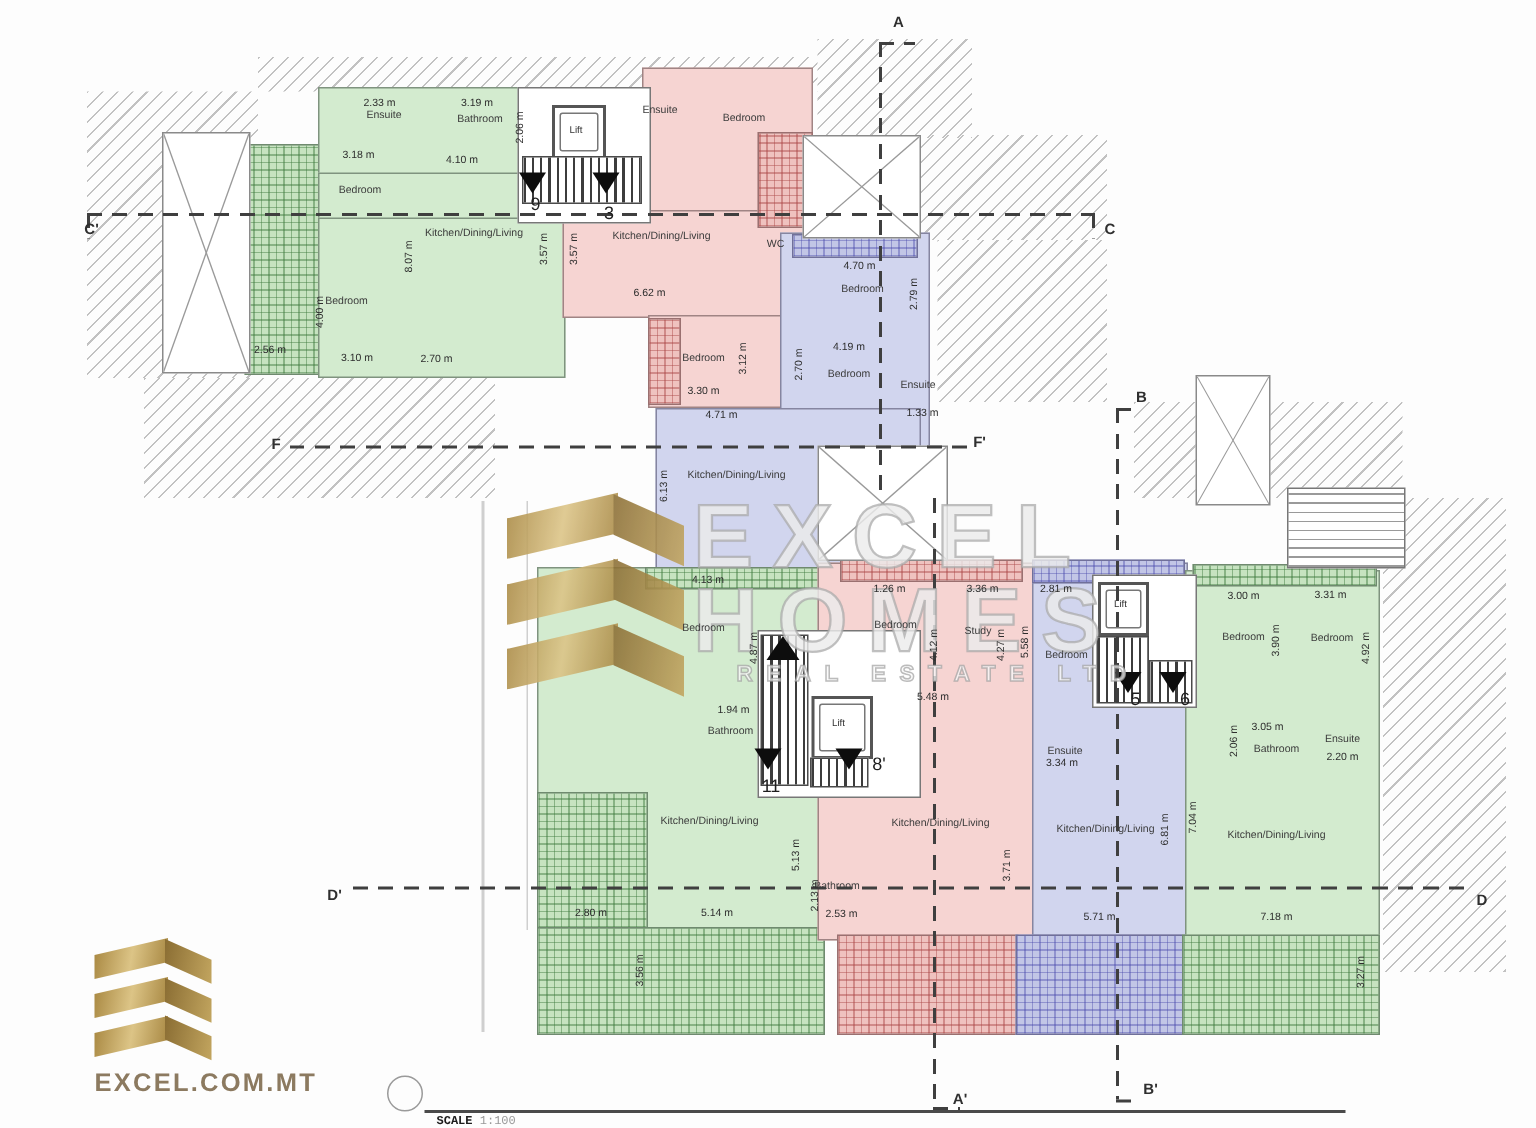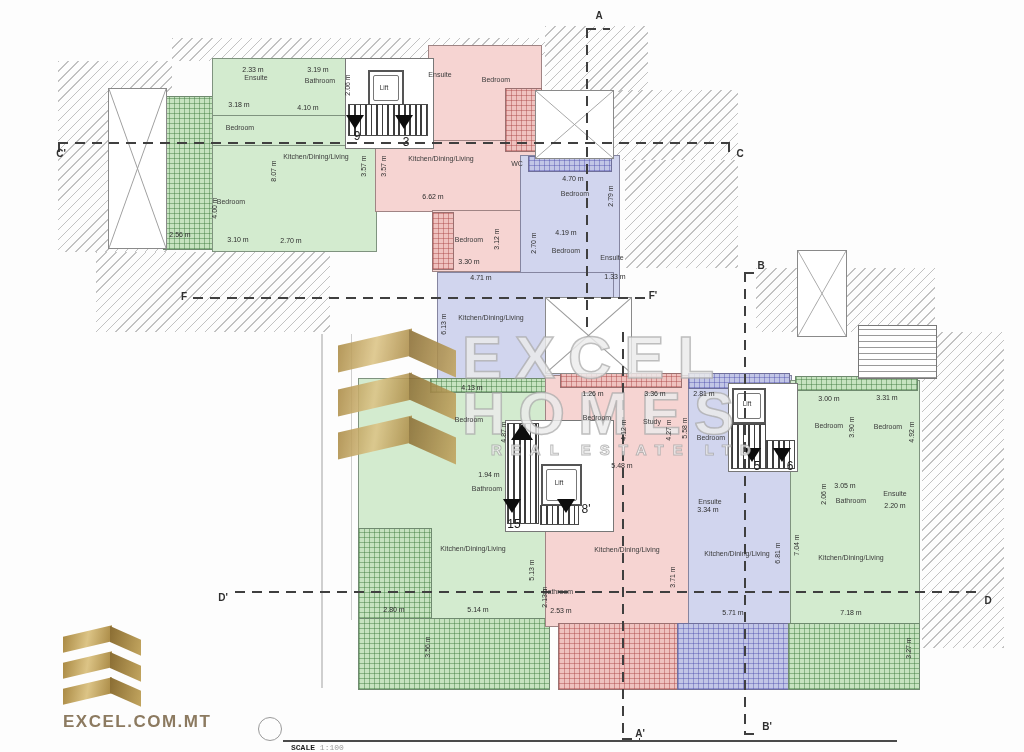--- a/index.html
+++ b/index.html
@@ -303,20 +303,20 @@
     <span class="plan-label marker-label" style="left: 740px; top: 154px;">C</span>
     <span class="plan-label marker-label" style="left: 761px; top: 266px;">B</span>
     <span class="plan-label marker-label" style="left: 184px; top: 297px;">F</span>
     <span class="plan-label marker-label" style="left: 653px; top: 296px;">F'</span>
     <span class="plan-label marker-label" style="left: 223px; top: 598px;">D'</span>
     <span class="plan-label marker-label" style="left: 988px; top: 601px;">D</span>
     <span class="plan-label marker-label" style="left: 640px; top: 734px;">A'</span>
     <span class="plan-label marker-label" style="left: 767px; top: 727px;">B'</span>
     <span class="plan-label stair-num" style="left: 357px; top: 136px;">9</span>
     <span class="plan-label stair-num" style="left: 406px; top: 142px;">3</span>
-    <span class="plan-label stair-num" style="left: 514px; top: 524px;">15</span>
+    <span class="plan-label stair-num" style="left: 514px; top: 524px;">11</span>
     <span class="plan-label stair-num" style="left: 586px; top: 509px;">8'</span>
     <span class="plan-label stair-num" style="left: 757px; top: 466px;">5</span>
     <span class="plan-label stair-num" style="left: 790px; top: 466px;">6</span>
     <span class="plan-label lift-label" style="left: 384px; top: 88px;">Lift</span>
     <span class="plan-label lift-label" style="left: 559px; top: 483px;">Lift</span>
     <span class="plan-label lift-label" style="left: 747px; top: 404px;">Lift</span>
   </div>
 
 </body></html>

